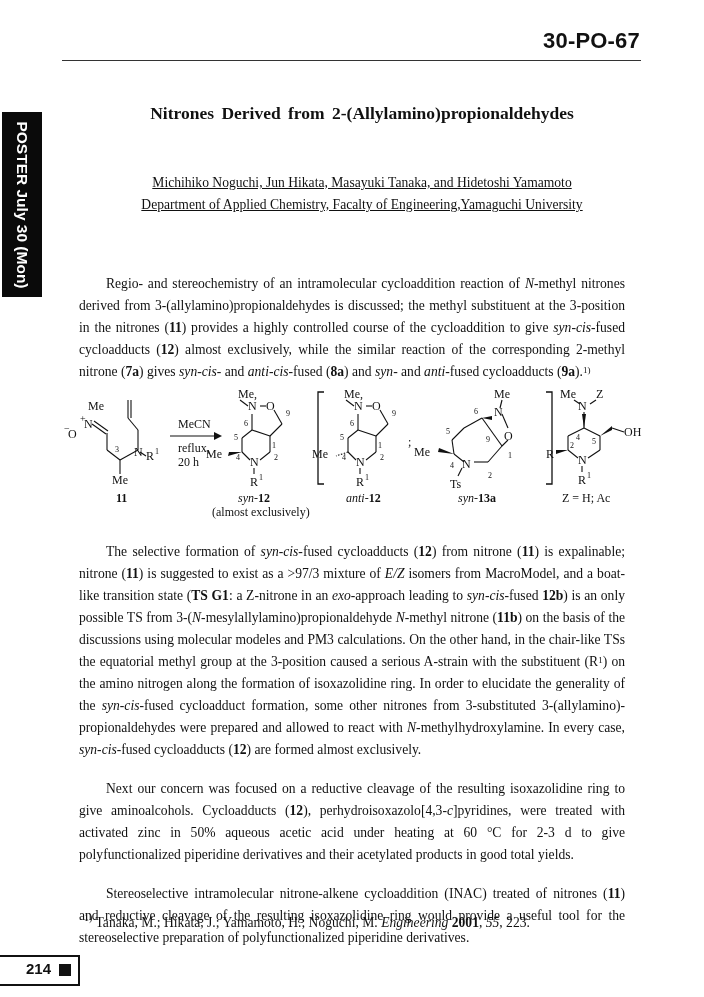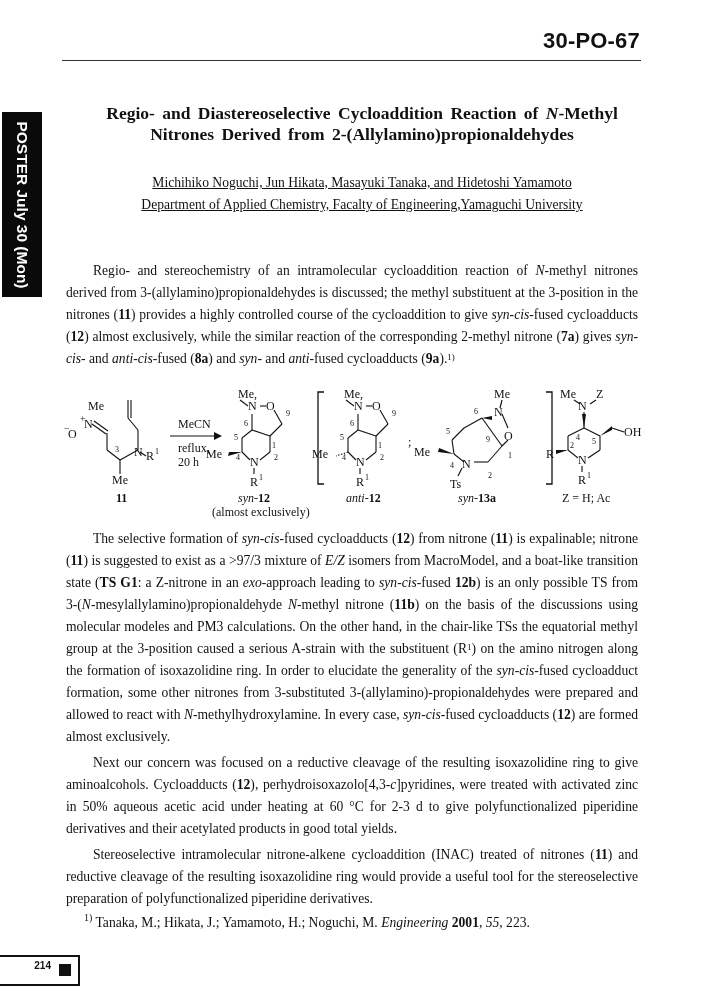--- a/index.html
+++ b/index.html
@@ -10,48 +10,47 @@
           font-size:22px; letter-spacing:0.2px; }
   .rule { left:62px; top:60px; width:579px; height:0; border-top:1.5px solid #333; }
   .sidetab { left:2px; top:112px; width:40px; height:185px; background:#0a0a0a; }
   .sidetab span { position:absolute; left:50%; top:50%; transform:translate(-50%,-50%) rotate(90deg);
           white-space:nowrap; color:#fff; font-family:"Liberation Sans", sans-serif; font-weight:bold;
           font-size:15.5px; }
   .title { left:82px; top:103px; width:560px; text-align:center; font-weight:bold; font-size:17.5px;
            line-height:21px; word-spacing:3px; }
   .authors { left:82px; top:172px; width:560px; text-align:center; font-size:13.6px; line-height:22px;text-decoration:underline; }
   .para { left:62px; width:580px; font-size:13.6px; line-height:22px; text-align:justify; }
-  .para p { margin:4px; text-indent:27px; }
+  .para p { margin:17px; text-indent:27px; }
   .abstract { top:256px; }
   .body1 { top:524px; }
   .scheme { left:62px; top:384px; width:600px; height:140px; }
   .scheme svg { position:absolute; left:0; top:0; }
   .stext { font-family:"Liberation Serif", serif; fill:#111; }
   .footnote { left:84px; top:912px; font-size:13.6px; }
   .footnote sup { font-size:10px; }
   .pagebox { left:0; top:955px; width:78px; height:27px; border:2px solid #111; border-left:none;
              background:#fff; }
   .pagebox .num { position:absolute; right:27px; top:3px; font-family:"Liberation Sans", sans-serif;
-             font-weight:bold; font-size:10px; }
+             font-weight:bold; font-size:15px; }
   .pagebox .sq { position:absolute; right:7px; top:7px; width:12px; height:12px; background:#111; }
   b { font-weight:bold; }
   i { font-style:italic; }
   sup.s { font-size:9px; vertical-align:top; position:relative; top:-2px; }
 </style>
 </head>
 <body>
 
 <div class="abs code">30-PO-67</div>
 <div class="abs rule"></div>
 <div class="abs sidetab">
   <span>POSTER July 30 (Mon)</span>
 </div>
 
 <div class="abs title">
-  <div>Regio- and Diastereoselective Cycloaddition Reaction of <i>N</i>-Methyl</div>
   <div>Nitrones Derived from 2-(Allylamino)propionaldehydes</div>
 </div>
 <div class="abs authors">
   <div>Michihiko Noguchi, Jun Hikata, Masayuki Tanaka, and Hidetoshi Yamamoto</div>
   <div>Department of Applied Chemistry, Facalty of Engineering,Yamaguchi University</div>
 </div>
 
 <div class="abs para abstract">
   <p>
     <span>Regio- and stereochemistry of an intramolecular cycloaddition reaction of </span><i>N</i><span>-methyl nitrones derived from 3-(allylamino)propionaldehydes is discussed; the methyl substituent at the 3-position in the nitrones (</span><b>11</b><span>) provides a highly controlled course of the cycloaddition to give </span><i>syn-cis</i><span>-fused cycloadducts (</span><b>12</b><span>) almost exclusively, while the similar reaction of the corresponding 2-methyl nitrone (</span><b>7a</b><span>) gives </span><i>syn-cis</i><span>- and </span><i>anti-cis</i><span>-fused (</span><b>8a</b><span>) and </span><i>syn</i><span>- and </span><i>anti</i><span>-fused cycloadducts (</span><b>9a</b><span>).</span><sup class="s">1)</sup>

